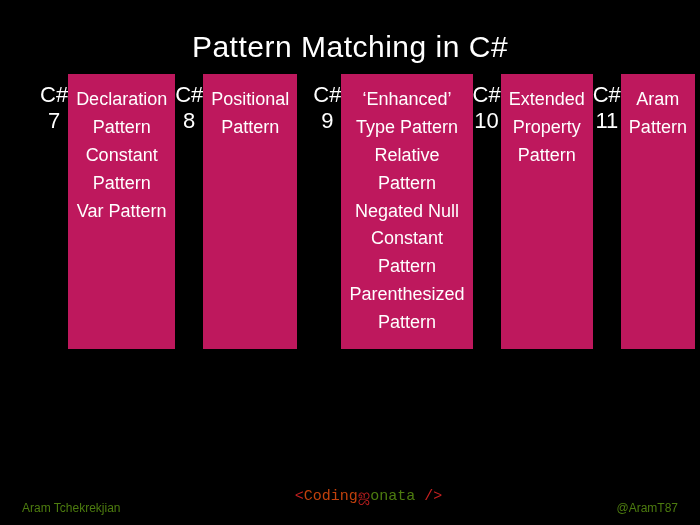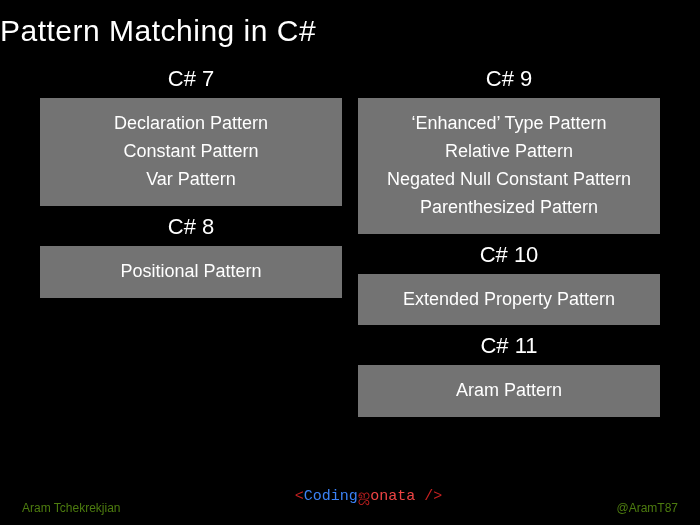--- a/index.html
+++ b/index.html
@@ -6,44 +6,45 @@
     body {
       width: 700px;
       height: 525px;
       background: #000;
       color: #fff;
       font-family: Arial, Helvetica, sans-serif;
       overflow: hidden;
       position: relative;
     }
     .title {
+      text-align: center;
       font-size: 30px;
       font-weight: 500;
-      padding-top: 14px;
+      padding-top: 30px;
       padding-bottom: 10px;
       letter-spacing: 0.5px;
     }
     .columns {
       display: flex;
       gap: 16px;
       padding: 0 40px;
     }
     .col {
       flex: 1;
       display: flex;
-      flex-direction: column;
+      flex-direction: row;
     }
     .section-title {
       text-align: center;
       font-size: 22px;
       font-weight: 400;
       padding: 8px 0 6px;
     }
     .box {
-      background: #737373;
+      background: #be185d;
       color: #fff;
       text-align: center;
       font-size: 18px;
       line-height: 1.55;
       padding: 12px 8px;
       font-weight: 400;
     }
     .box-line { display: block; }
     .footer {
       position: absolute;
@@ -59,22 +60,22 @@
     .footer-left, .footer-right {
       font-weight: 400;
       color: #4d7c0f;
       margin-top: 24px;
     }
     .footer-center {
       font-family: "Courier New", monospace;
       font-size: 15px;
     }
     .ang { color: #c62020; }
-    .coding-a { color: #3b82f6; text-align: center; }
-    .coding-b { color: #ef4444; }
+    .coding-a { color: #c2410c; text-align: center; }
+    .coding-b { color: #4d7c0f; }
     .sep { color: #c62020; }
   </style>
 </head>
 <body>
 
 <div class="title">Pattern Matching in C#</div>
 
 <div class="columns">
 
   <div class="col">

